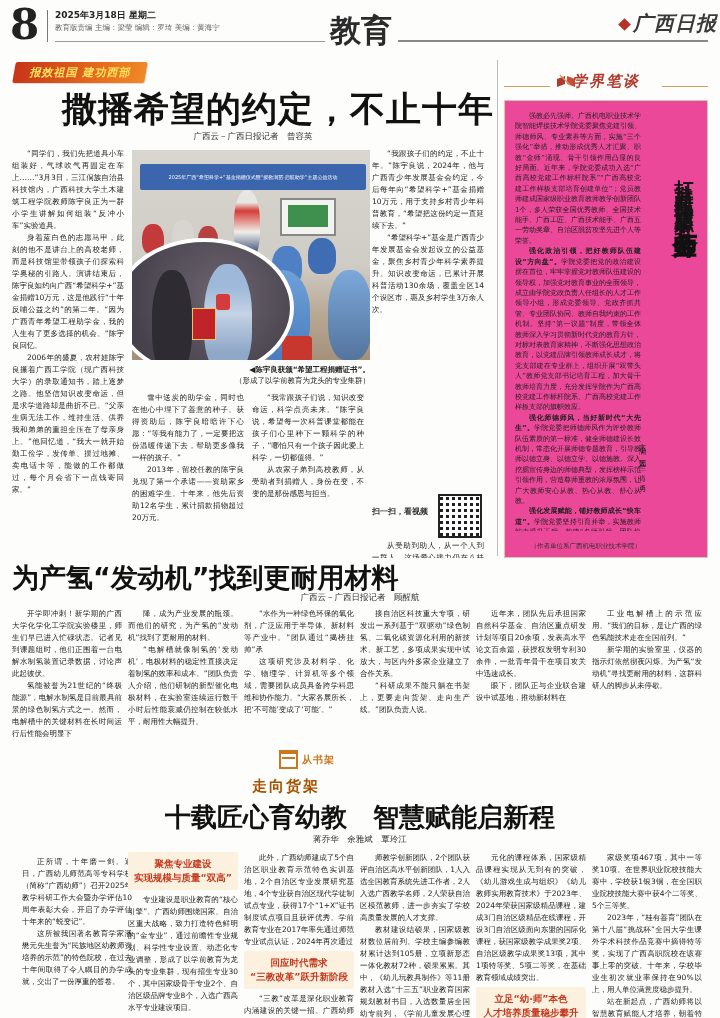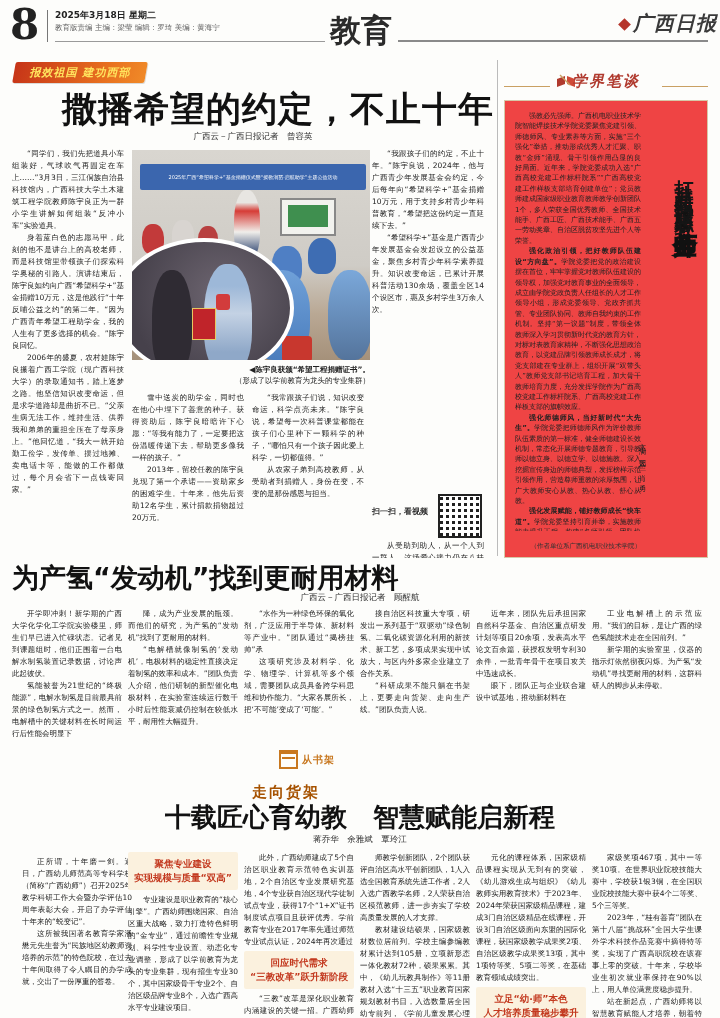--- a/index.html
+++ b/index.html
@@ -59,21 +59,21 @@
        repeating-linear-gradient(90deg,#111 0 3px,#fff 3px 6px);
       background-blend-mode:screen;}
   
   .right-vline{position:absolute;left:497px;top:60px;width:1px;height:496px;background:#bbb;}
   .sb-head{position:absolute;left:504px;top:70px;width:204px;height:30px;}
   .sb-head .line{position:absolute;top:16px;width:46px;height:1px;background:#c9a063;}
   .sb-head .l1{left:0;} .sb-head .l2{right:0;}
   .sb-head .txt{position:absolute;left:50px;top:2px;width:104px;text-align:center;
       font-size:15px;font-weight:bold;color:#b03a2e;font-style:italic;letter-spacing:2px;}
   .sb-box{position:absolute;left:504px;top:100px;width:202px;height:456px;
-      border:1px solid #d6c8a8;background:#ef4444;}
+      border:1px solid #d6c8a8;background:#ec4899;}
   .sb-text{position:absolute;left:10px;top:10px;width:126px;height:420px;overflow:hidden;
       text-align:justify;font-size:7px;line-height:10.4px;color:#222;}
   .sb-text p{margin:0;text-indent:2em;}
   .sb-note{position:absolute;left:10px;bottom:6px;width:126px;text-align:right;
       font-size:6.5px;color:#333;}
   .sb-authors{position:absolute;right:58px;top:336px;height:112px;
       writing-mode:vertical-rl;font-size:7.5px;color:#222;letter-spacing:2px;line-height:1.9;}
   .sb-title{position:absolute;right:6px;top:64px;height:380px;writing-mode:vertical-rl;
       font-size:19px;font-weight:bold;color:#151515;letter-spacing:4px;}
   .sb-title .em{font-size:24px;color:#fff;-webkit-text-stroke:1.2px #111;
@@ -85,21 +85,21 @@
   .mid-byline{left:12px;top:592px;width:696px;}
   .bot-title{position:absolute;left:12px;top:800px;width:696px;text-align:center;
       font-size:26px;font-weight:bold;color:#111;}
   .bot-byline{left:12px;top:834px;width:696px;}
   .shelf-graphic{position:absolute;left:252px;top:750px;width:110px;height:46px;text-align:left;}
   .shelf-row{display:flex;align-items:center;justify-content:center;gap:4px;}
   .shelf-icon{width:15px;height:13px;border:2px solid #c87820;border-top-width:4px;
       position:relative;}
   .shelf-icon:after{content:"";position:absolute;left:1px;top:3px;right:1px;height:2px;background:#c87820;}
   .shelf-t1{font-size:10px;font-weight:bold;color:#c87820;letter-spacing:1px;}
-  .shelf-t2{font-size:15px;font-weight:bold;color:#a65200;letter-spacing:2px;margin-top:14px;}
+  .shelf-t2{font-size:15px;font-weight:bold;color:#a65200;letter-spacing:2px;margin-top:8px;}
   .subhead{background:#fbf1de;border-radius:2px;text-align:center;padding:5px 2px;margin-bottom:4px;}
   .subhead div{font-size:9.5px;font-weight:bold;color:#c3391f;line-height:14px;text-indent:0;}
 </style>
 </head>
 <body>
 
 <div class="page">
 
   <div class="pagenum">8</div>
   <div class="head-vline"></div>

